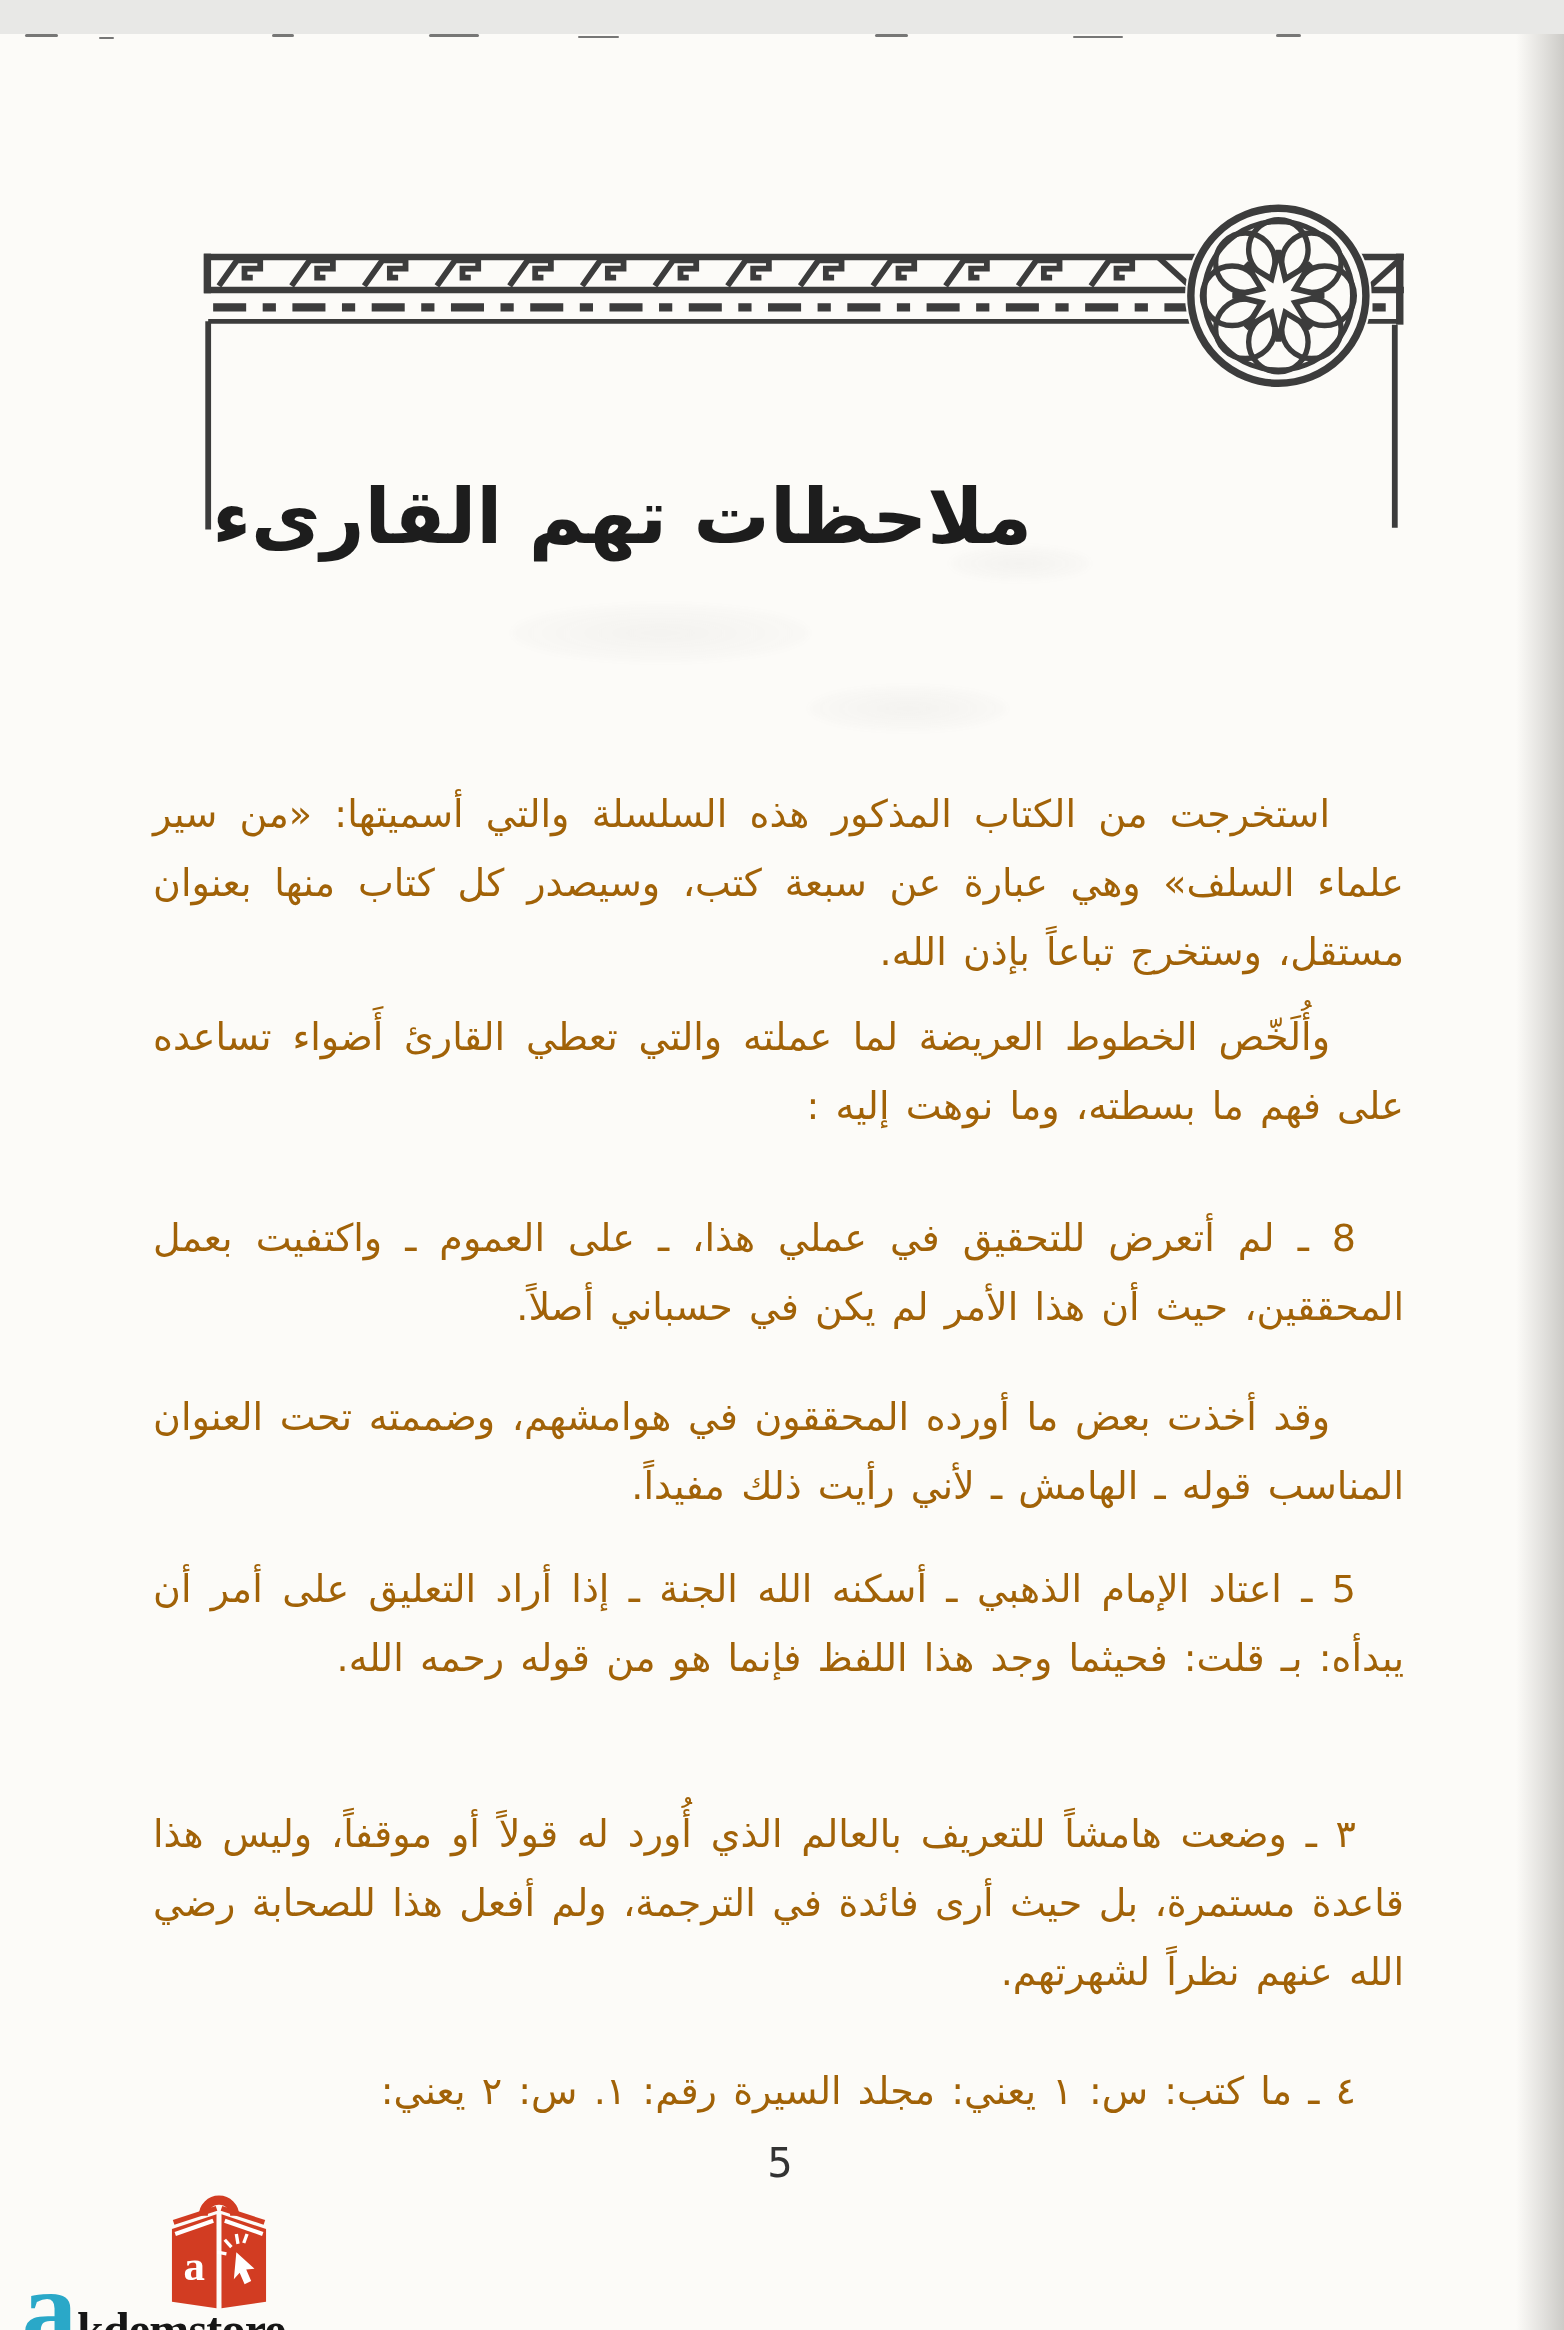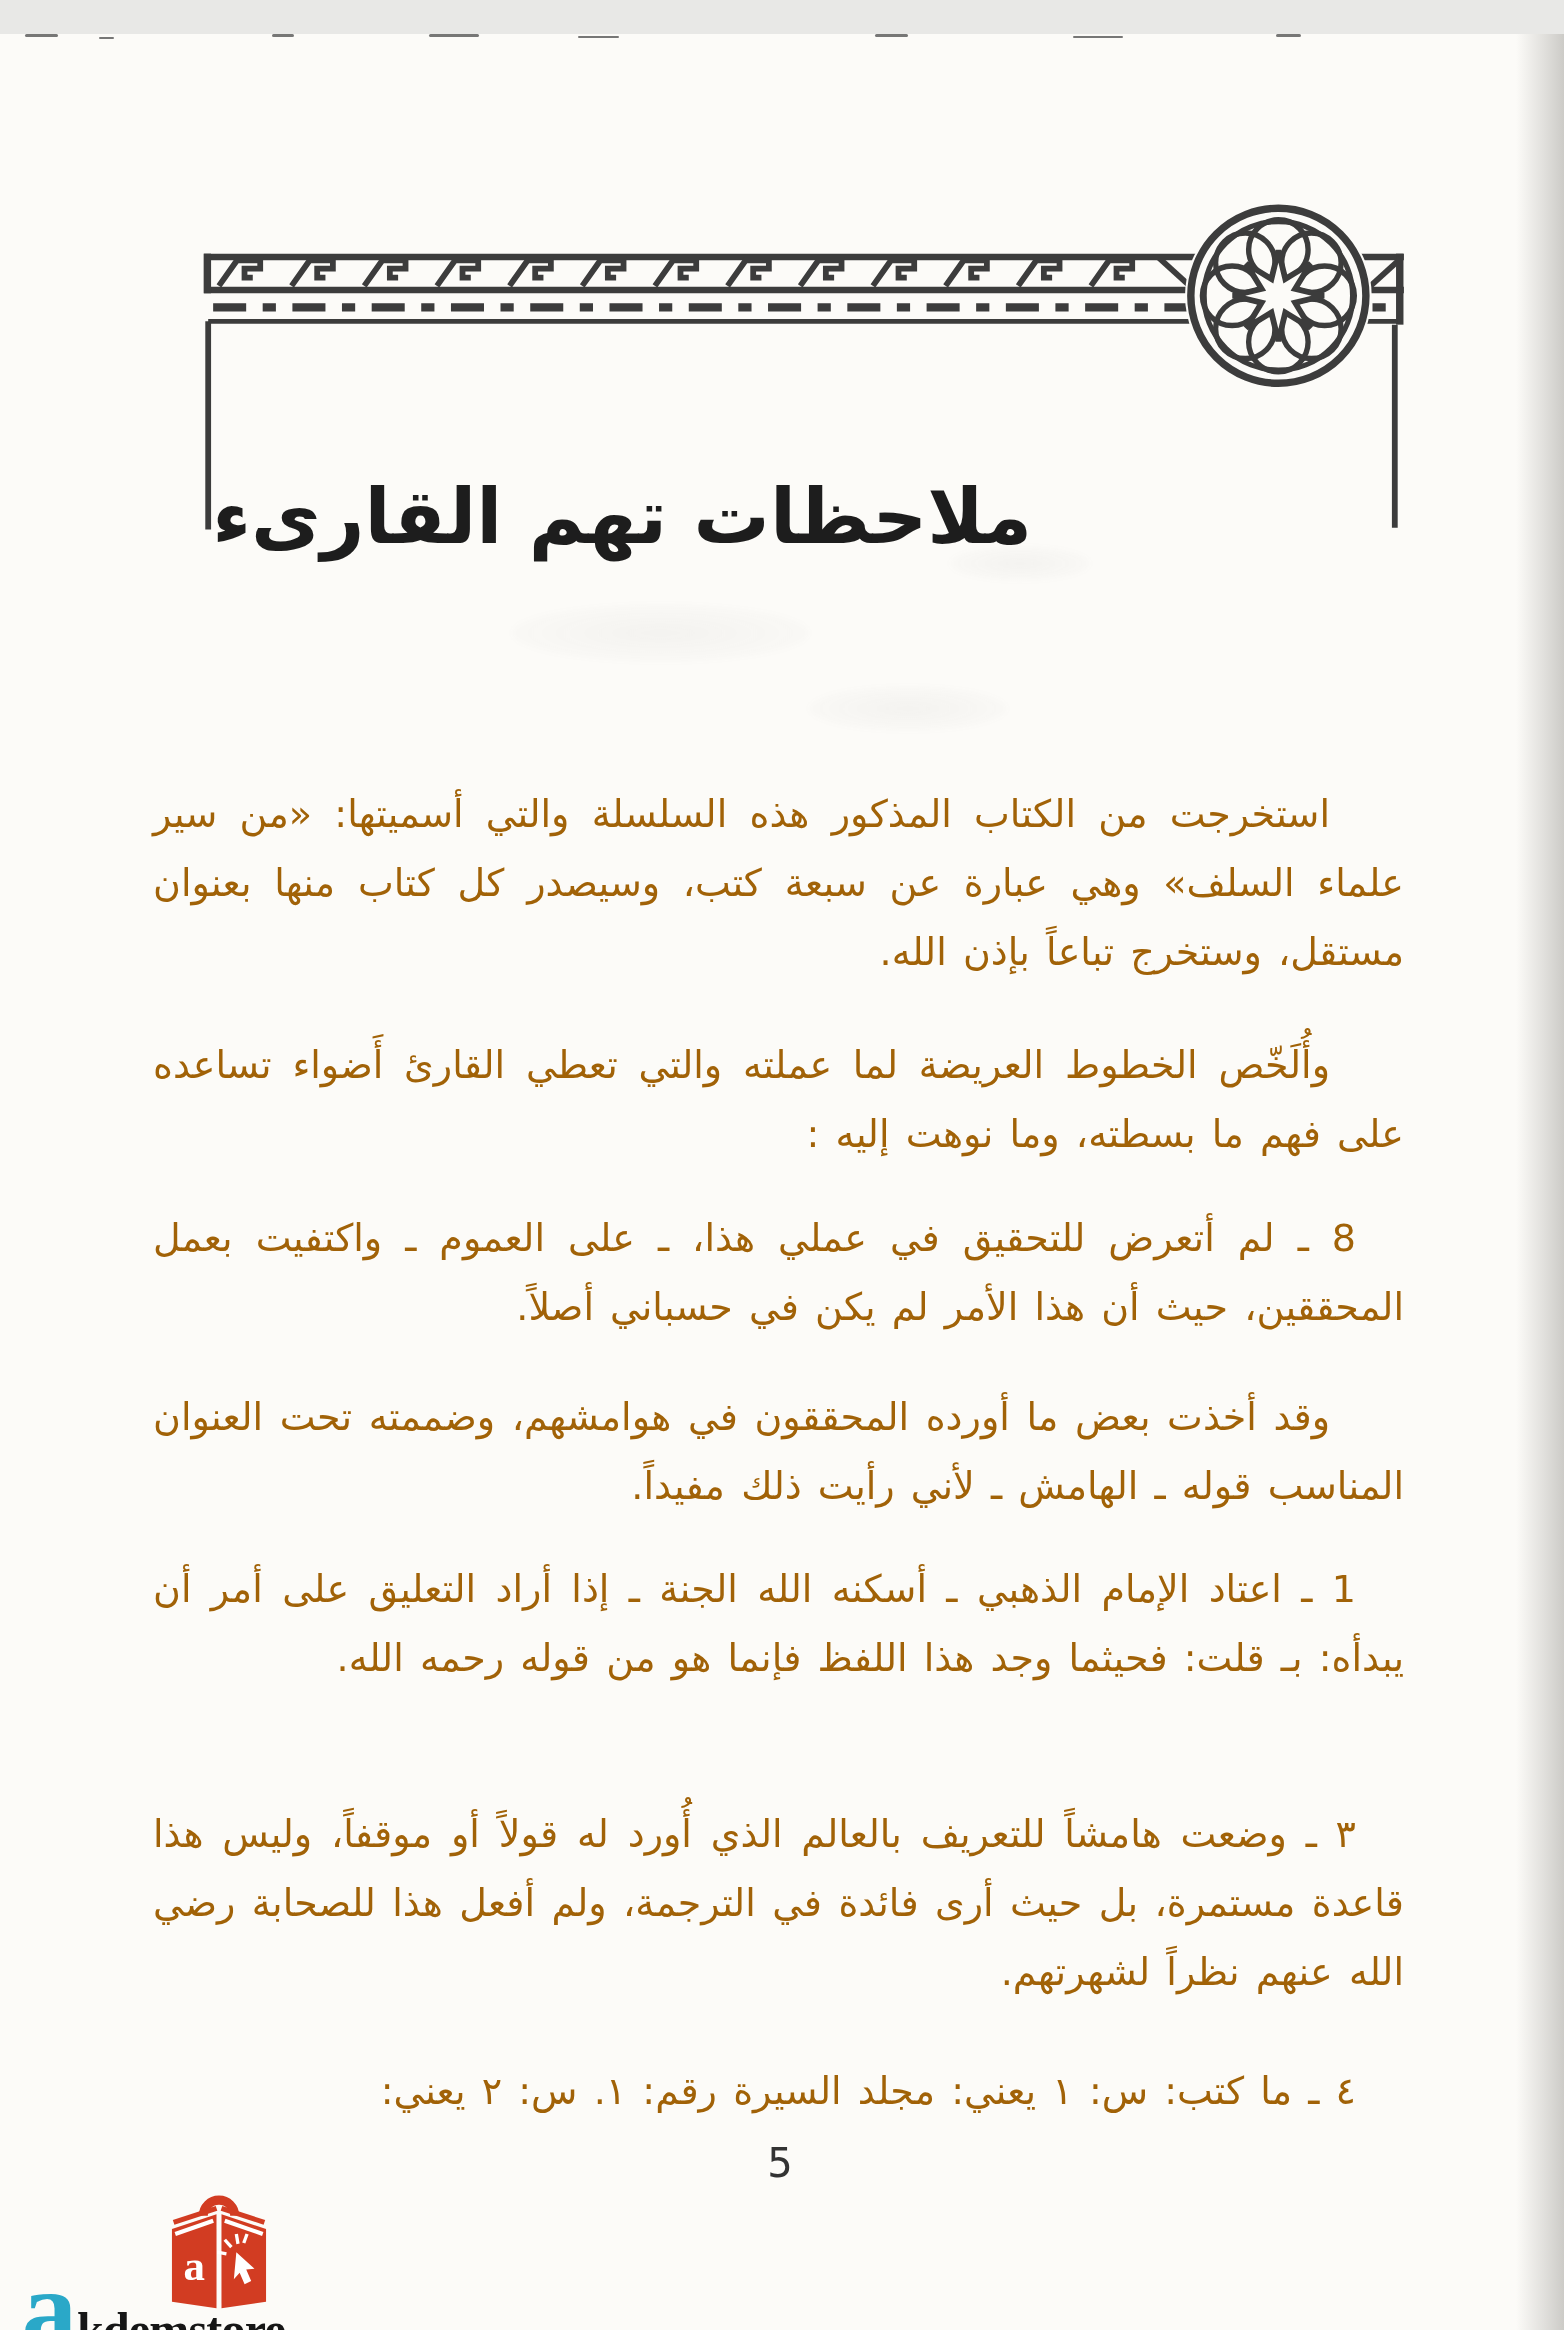--- a/index.html
+++ b/index.html
@@ -120,24 +120,24 @@
       </g>
       <circle r="90" fill="none" stroke="#3c3c3c" stroke-width="6.5"></circle>
       <path d="M55,0 L20.3,8.4 L38.9,38.9 L8.4,20.3 L0,55 L-8.4,20.3 L-38.9,38.9 L-20.3,8.4 L-55,0 L-20.3,-8.4 L-38.9,-38.9 L-8.4,-20.3 L0,-55 L8.4,-20.3 L38.9,-38.9 L20.3,-8.4 Z" fill="#fcfbf8" stroke="#3c3c3c" stroke-width="7"></path>
     </g>
   </svg>
 
   <div class="title">ملاحظات تهم القارىء</div>
 
   <div class="body-text">
       <p class="para" style="top: 746px;">استخرجت من الكتاب المذكور هذه السلسلة والتي أسميتها: «من سير علماء السلف» وهي عبارة عن سبعة كتب، وسيصدر كل كتاب منها بعنوان مستقل، وستخرج تباعاً بإذن الله.</p>
-      <p class="para" style="top: 997px;">وأُلَخّص الخطوط العريضة لما عملته والتي تعطي القارئ أَضواء تساعده على فهم ما بسطته، وما نوهت إليه :</p>
+      <p class="para" style="top: 969px;">وأُلَخّص الخطوط العريضة لما عملته والتي تعطي القارئ أَضواء تساعده على فهم ما بسطته، وما نوهت إليه :</p>
       <p class="item" style="top: 1170px;">8 ـ لم أتعرض للتحقيق في عملي هذا، ـ على العموم ـ واكتفيت بعمل المحققين، حيث أن هذا الأمر لم يكن في حسباني أصلاً.</p>
       <p class="para" style="top: 1349px;">وقد أخذت بعض ما أورده المحققون في هوامشهم، وضممته تحت العنوان المناسب قوله ـ الهامش ـ لأني رأيت ذلك مفيداً.</p>
-      <p class="item" style="top: 1521px;">1 ـ اعتاد الإمام الذهبي ـ أسكنه الله الجنة ـ إذا أراد التعليق على أمر أن يبدأه: بـ قلت: فحيثما وجد هذا اللفظ فإنما هو من قوله رحمه الله.</p>
+      <p class="item" style="top: 1521px;">5 ـ اعتاد الإمام الذهبي ـ أسكنه الله الجنة ـ إذا أراد التعليق على أمر أن يبدأه: بـ قلت: فحيثما وجد هذا اللفظ فإنما هو من قوله رحمه الله.</p>
       <p class="item" style="top: 1766px;">٣ ـ وضعت هامشاً للتعريف بالعالم الذي أُورد له قولاً أو موقفاً، وليس هذا قاعدة مستمرة، بل حيث أرى فائدة في الترجمة، ولم أفعل هذا للصحابة رضي الله عنهم نظراً لشهرتهم.</p>
       <p class="item" style="top: 2023px;">٤ ـ ما كتب: س: ١ يعني: مجلد السيرة رقم: ١. س: ٢ يعني:</p>
     </div>
 
   <div class="page-number">5</div>
 
   <svg class="logo-icon" width="104" height="124" viewBox="0 0 126 150">
     <path d="M44,36 A19,19 0 0 1 82,36" fill="none" stroke="#d23c22" stroke-width="11"></path>
     <path d="M8,44 L60,27" stroke="#d23c22" stroke-width="6" fill="none"></path>
     <path d="M118,44 L66,27" stroke="#d23c22" stroke-width="6" fill="none"></path>

